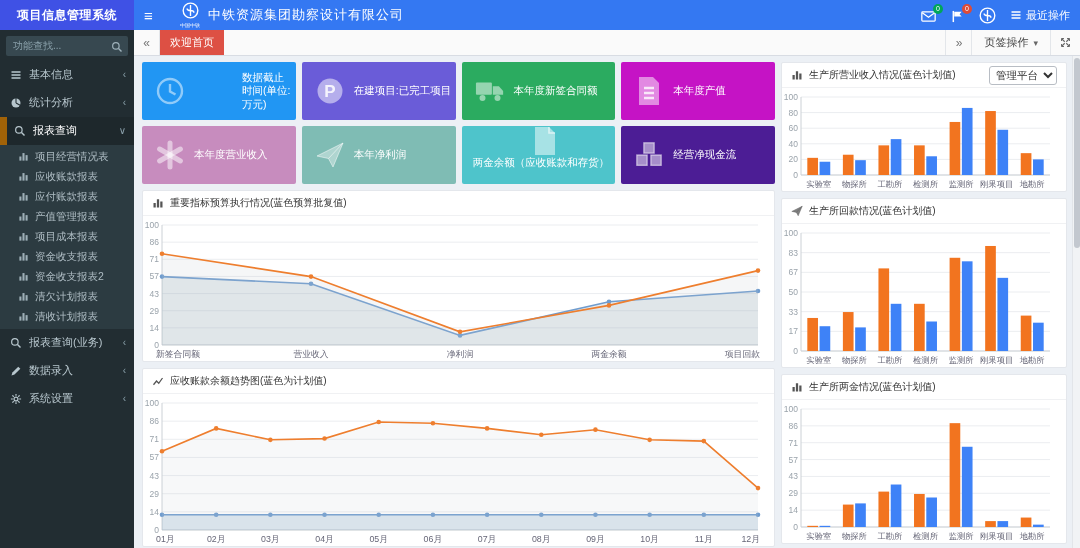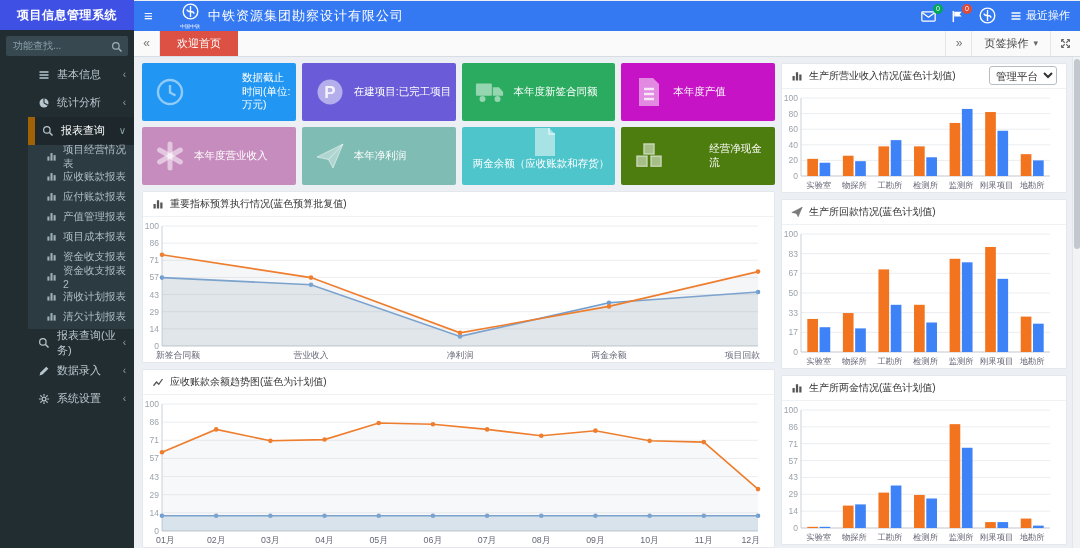--- a/index.html
+++ b/index.html
@@ -1,29 +1,29 @@
 <!DOCTYPE html>
 <html style="--header-blue: #3478f2; --sidebar-title-bg: #3f51e5; --tab-red: #dd5044;"><head>
 <meta charset="utf-8">
 <style>
   * { margin:0; padding:0; box-sizing:border-box; }
   html,body { width:1080px; height:548px; overflow:hidden; }
   body { font-family:"Liberation Sans","DejaVu Sans",sans-serif; background:#dfe3e9; }
-  .app { width:1080px; height:548px; display:flex; background:#ecf0f5; overflow:hidden;align-items:center; }
+  .app { width:1080px; height:548px; display:flex; background:#ecf0f5; overflow:hidden; }
 
   
   .sidebar { width:134px; height:100%; background:#222d32; flex:0 0 134px; display:flex; flex-direction:column; }
   .sidebar-title { height:30px; background:var(--sidebar-title-bg,#3f51e5); color:#fff; font-size:12px; font-weight:bold;
     display:flex; align-items:center; justify-content:center; letter-spacing:.5px; }
   .search-box { margin:5px 6px; position:relative; }
   .search-box input { width:100%; height:20px; background:#374850; border:none; border-radius:2px;
     color:#cfd8dc; font-size:10px; padding:0 20px 0 7px; outline:none; font-family:inherit; }
   .search-box input::placeholder { color:#8aa0aa; }
   .search-ic { position:absolute; right:5px; top:4px; width:12px; height:12px; color:#9fb2bb; }
-  .nav { flex:1; overflow:hidden; font-size:11px;padding-left:28px; }
+  .nav { flex:1; overflow:hidden; font-size:11px; }
   .nav-item { display:flex; align-items:center; height:28px; padding:0 8px 0 10px; color:#b8c7ce; cursor:pointer; }
   .nav-item .ic { width:12px; height:12px; margin-right:7px; color:#b8c7ce; flex:0 0 12px; }
   .nav-item .chev { margin-left:auto; font-size:10px; color:#8aa0aa; }
   .nav-item.active { color:#fff; border-left:7px solid #a16207; padding-left:7px; background:#1e282c; }
   .submenu { background:#2c3b41; padding:2px 0; }
   .subitem { display:flex; align-items:center; height:20px; padding:0 8px 0 18px; color:#aebcc3; font-size:10.5px; cursor:pointer; }
   .subitem .ic { width:11px; height:11px; margin-right:6px; color:#9fb0b8; flex:0 0 11px; }
   .ic svg { width:100%; height:100%; display:block; }
 
   
@@ -42,21 +42,21 @@
   .badge.green { background:#00a65a; }
   .badge.red { background:#dd4b39; }
   .emblem { width:17px; height:17px; cursor:pointer; }
   .recent { display:flex; align-items:center; gap:4px; font-size:11px; cursor:pointer; white-space:nowrap; }
   .recent .ic { width:12px; height:12px; }
 
   .tabbar { height:26px; background:#fafafa; border-bottom:1px solid #d8dce3; display:flex; align-items:stretch; flex:0 0 26px; }
   .tab-arrow { width:26px; display:flex; align-items:center; justify-content:center; color:#777; font-size:12px;
     border-right:1px solid #e3e6ea; cursor:pointer; }
   .tab-arrow.rt { border-right:none; border-left:1px solid #e3e6ea; }
-  .tab-active { background:var(--tab-red,#dd5044); color:#fff; font-size:11px; display:flex; align-items:center; padding:0 17px; cursor:pointer; }
+  .tab-active { background:var(--tab-red,#dd5044); color:#fff; font-size:11px; display:flex; align-items:center; padding:0 10px; cursor:pointer; }
   .tab-sp { flex:1; }
   .tab-ops { display:flex; align-items:center; gap:5px; font-size:11px; color:#444; padding:0 12px;
     border-left:1px solid #e3e6ea; cursor:pointer; white-space:nowrap; }
   .tab-ops .caret { font-size:9px; color:#666; }
   .tab-x { width:30px; display:flex; align-items:center; justify-content:center; border-left:1px solid #e3e6ea; cursor:pointer; color:#666; }
   .tab-x svg { width:11px; height:11px; }
 
   .content { flex:1; display:flex; padding:6px 4px 0 8px; gap:6px; overflow:hidden; position:relative; }
   .col-left { width:633px; flex:0 0 633px; display:flex; flex-direction:column; gap:6px; }
   .col-right { flex:1; display:flex; flex-direction:column; gap:6px; min-width:0; margin-right:9px; }
@@ -196,31 +196,31 @@
             <span class="lbl">资金收支报表2</span>
           </div>
           <div class="subitem">
             <span class="ic">
               <svg viewBox="0 0 16 16">
                 <rect x="2" y="8" width="3" height="6" fill="currentColor"></rect>
                 <rect x="6.5" y="3" width="3" height="11" fill="currentColor"></rect>
                 <rect x="11" y="6" width="3" height="8" fill="currentColor"></rect>
               </svg>
             </span>
+            <span class="lbl">清欠计划报表</span>
+          </div>
+          <div class="subitem">
+            <span class="ic">
+              <svg viewBox="0 0 16 16">
+                <rect x="2" y="8" width="3" height="6" fill="currentColor"></rect>
+                <rect x="6.5" y="3" width="3" height="11" fill="currentColor"></rect>
+                <rect x="11" y="6" width="3" height="8" fill="currentColor"></rect>
+              </svg>
+            </span>
             <span class="lbl">清收计划报表</span>
-          </div>
-          <div class="subitem">
-            <span class="ic">
-              <svg viewBox="0 0 16 16">
-                <rect x="2" y="8" width="3" height="6" fill="currentColor"></rect>
-                <rect x="6.5" y="3" width="3" height="11" fill="currentColor"></rect>
-                <rect x="11" y="6" width="3" height="8" fill="currentColor"></rect>
-              </svg>
-            </span>
-            <span class="lbl">清欠计划报表</span>
           </div>
         </div>
       <div class="nav-item">
         <span class="ic">
             <svg viewBox="0 0 16 16">
               <circle cx="6.5" cy="6.5" r="4.3" fill="none" stroke="currentColor" stroke-width="1.6"></circle>
               <line x1="10" y1="10" x2="14" y2="14" stroke="currentColor" stroke-width="1.8"></line>
             </svg>
           </span>
         <span>报表查询(业务)</span>
@@ -357,21 +357,21 @@
                 </svg></span>
             <span class="kpi-label">本年净利润</span>
           </div>
           <div class="kpi-card" style="background: rgb(78, 196, 203); flex-direction: column;">
             <span class="kpi-ic"><svg viewBox="0 0 26 30">
                   <path d="M3 1h14l6 6v22H3z" fill="currentColor"></path>
                   <path d="M17 1v6h6" fill="none" stroke="rgba(255,255,255,0.6)" stroke-width="1.6"></path>
                 </svg></span>
             <span class="kpi-label">两金余额（应收账款和存货）</span>
           </div>
-          <div class="kpi-card" style="background: #4d7c0f; gap: 36px;">
+          <div class="kpi-card" style="background: #4c1d95;">
             <span class="kpi-ic"><svg viewBox="0 0 32 30">
                   <g fill="currentColor" stroke="rgba(255,255,255,0.55)" stroke-width="1.4">
                     <rect x="10.5" y="2" width="11" height="11"></rect>
                     <rect x="3" y="15" width="11" height="11"></rect>
                     <rect x="18" y="15" width="11" height="11"></rect>
                   </g>
                 </svg></span>
             <span class="kpi-label">经营净现金流</span>
           </div>
         </div>

